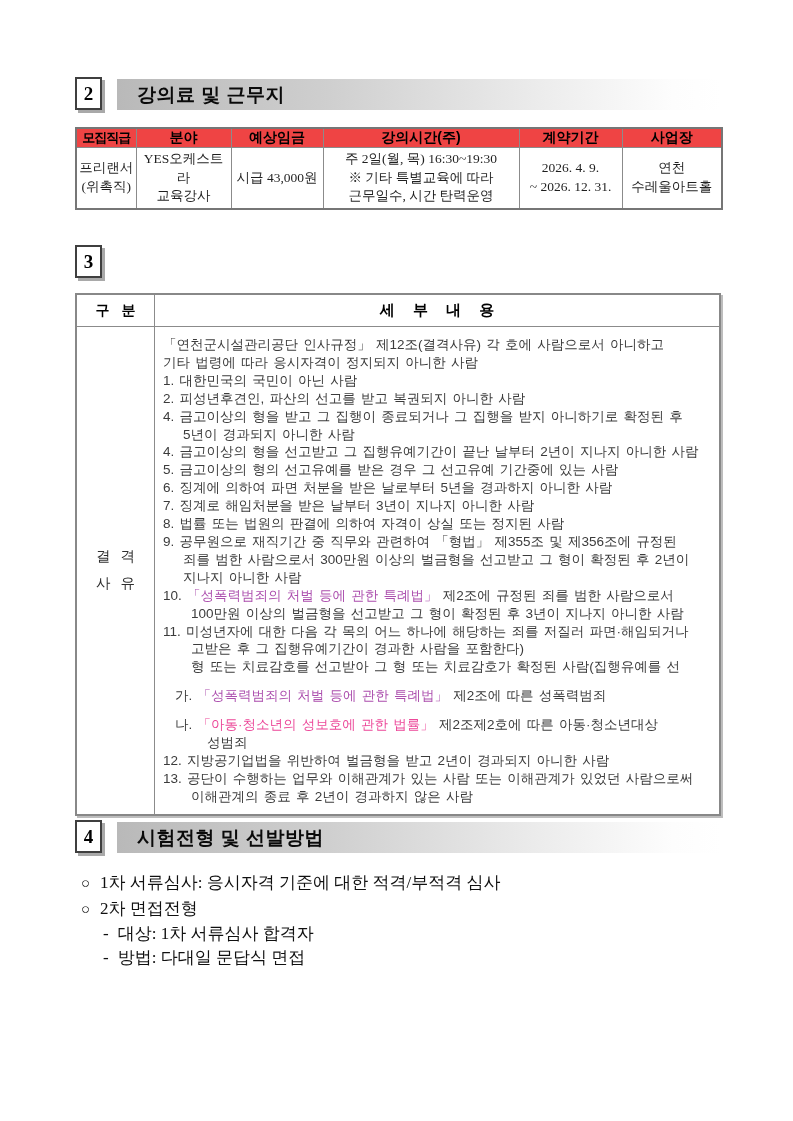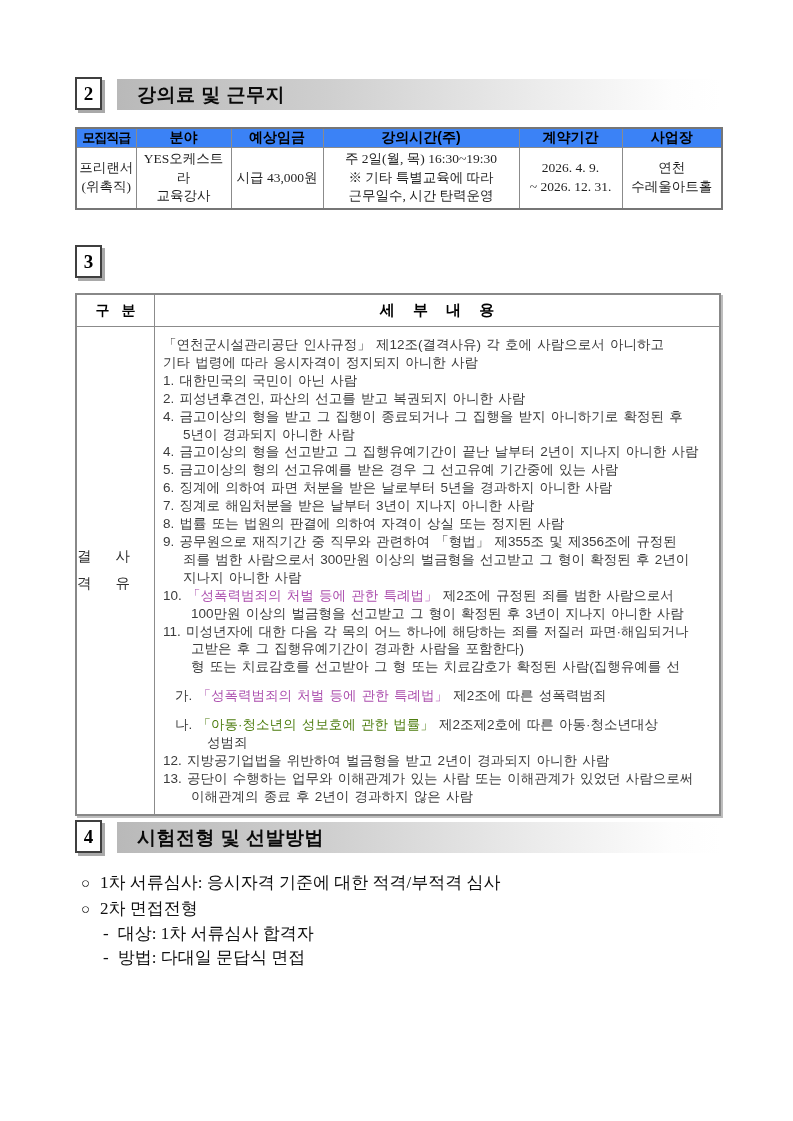--- a/index.html
+++ b/index.html
@@ -21,36 +21,36 @@
   .bar {
     flex:1 1 auto; margin-left:15px; margin-top:2px; height:31px;
     background:linear-gradient(to right,#b9b9b9 0%,#cfcfcf 35%,#ececec 70%,#fdfdfd 92%,#ffffff 100%);
     display:flex; align-items:center; padding-left:20px;
     font-weight:bold; font-size:19px; color:#0a0a0a; letter-spacing:0.5px;
   }
 
   
   table { border-collapse:collapse; table-layout:fixed; width:646px; }
   .t1 { border:2px solid #767676; }
-  .t1 th { background:#3b82f6; border:1px solid #8b8b8b; height:16px; font-size:14px; color:#000;
+  .t1 th { background:#ef4444; border:1px solid #8b8b8b; height:16px; font-size:14px; color:#000;
            font-weight:bold; text-align:center; overflow:hidden; }
   .t1 th:first-child { letter-spacing:-1px; font-size:13px; }
   .t1 td { border:1px solid #8b8b8b; text-align:center; vertical-align:middle;
            font-family:"Liberation Serif", serif; font-size:13.5px; line-height:18.5px;
            color:#1f1f1f; padding:2px 1px; height:58px; overflow:hidden; }
 
   
   .t2-wrap { border:2px solid #888888; box-shadow:2px 2px 0 #bdbdbd; background:#fff; }
   .t2-head { display:flex; border-bottom:1px solid #8b8b8b; height:32px; }
   .t2-head .c1 { width:78px; border-right:1px solid #8b8b8b; display:flex; align-items:center;
                  justify-content:center; font-weight:bold; font-size:14px; color:#000; word-spacing:8px; }
   .t2-head .c2 { flex:1; display:flex; align-items:center; justify-content:center;
                  font-weight:bold; font-size:15px; color:#000; word-spacing:14px; }
   .t2-body { display:flex; min-height:455px; }
-  .t2-body .c1 { width:78px; border-right:1px solid #8b8b8b; display:flex; flex-direction:row;
+  .t2-body .c1 { width:78px; border-right:1px solid #8b8b8b; display:flex; flex-direction:column;
                  align-items:center; justify-content:center; font-size:14.5px; color:#2e2e2e;
                  line-height:27px; word-spacing:6px; }
   .t2-body .c2 { flex:1; padding:9px 4px 8px 8px; overflow:hidden; }
   .dline { font-size:13.5px; line-height:17.9px; color:#3b3b3b; white-space:nowrap;
            word-spacing:1.5px; overflow:hidden; }
   .ind0 { padding-left:0; } .ind1 { padding-left:20px; } .ind2 { padding-left:28px; }
   .ind3 { padding-left:12px;margin-top:11px; } .ind4 { padding-left:44px; }
 
   
   .sel-list { font-family:"Liberation Serif", serif; color:#101010; }
@@ -163,21 +163,21 @@
           <div class="dline ind0"><span>8. 법률 또는 법원의 판결에 의하여 자격이 상실 또는 정지된 사람</span></div>
           <div class="dline ind0"><span>9. 공무원으로 재직기간 중 직무와 관련하여 「형법」 제355조 및 제356조에 규정된</span></div>
           <div class="dline ind1"><span>죄를 범한 사람으로서 300만원 이상의 벌금형을 선고받고 그 형이 확정된 후 2년이</span></div>
           <div class="dline ind1"><span>지나지 아니한 사람</span></div>
           <div class="dline ind0"><span>10. </span><span style="color: rgb(172, 79, 174);">「성폭력범죄의 처벌 등에 관한 특례법」</span><span> 제2조에 규정된 죄를 범한 사람으로서</span></div>
           <div class="dline ind2"><span>100만원 이상의 벌금형을 선고받고 그 형이 확정된 후 3년이 지나지 아니한 사람</span></div>
           <div class="dline ind0"><span>11. 미성년자에 대한 다음 각 목의 어느 하나에 해당하는 죄를 저질러 파면·해임되거나</span></div>
           <div class="dline ind2"><span>고받은 후 그 집행유예기간이 경과한 사람을 포함한다)</span></div>
           <div class="dline ind2"><span>형 또는 치료감호를 선고받아 그 형 또는 치료감호가 확정된 사람(집행유예를 선</span></div>
           <div class="dline ind3"><span>가. </span><span style="color: rgb(172, 79, 174);">「성폭력범죄의 처벌 등에 관한 특례법」</span><span> 제2조에 따른 성폭력범죄</span></div>
-          <div class="dline ind3"><span>나. </span><span style="color: #4d7c0f;">「아동·청소년의 성보호에 관한 법률」</span><span> 제2조제2호에 따른 아동·청소년대상</span></div>
+          <div class="dline ind3"><span>나. </span><span style="color: #ec4899;">「아동·청소년의 성보호에 관한 법률」</span><span> 제2조제2호에 따른 아동·청소년대상</span></div>
           <div class="dline ind4"><span>성범죄</span></div>
           <div class="dline ind0"><span>12. 지방공기업법을 위반하여 벌금형을 받고 2년이 경과되지 아니한 사람</span></div>
           <div class="dline ind0"><span>13. 공단이 수행하는 업무와 이해관계가 있는 사람 또는 이해관계가 있었던 사람으로써</span></div>
           <div class="dline ind2"><span>이해관계의 종료 후 2년이 경과하지 않은 사람</span></div>
         </div>
     </div>
   </div>
 
   <div class="content sec-header" id="sec4">
     <div class="num-box">

